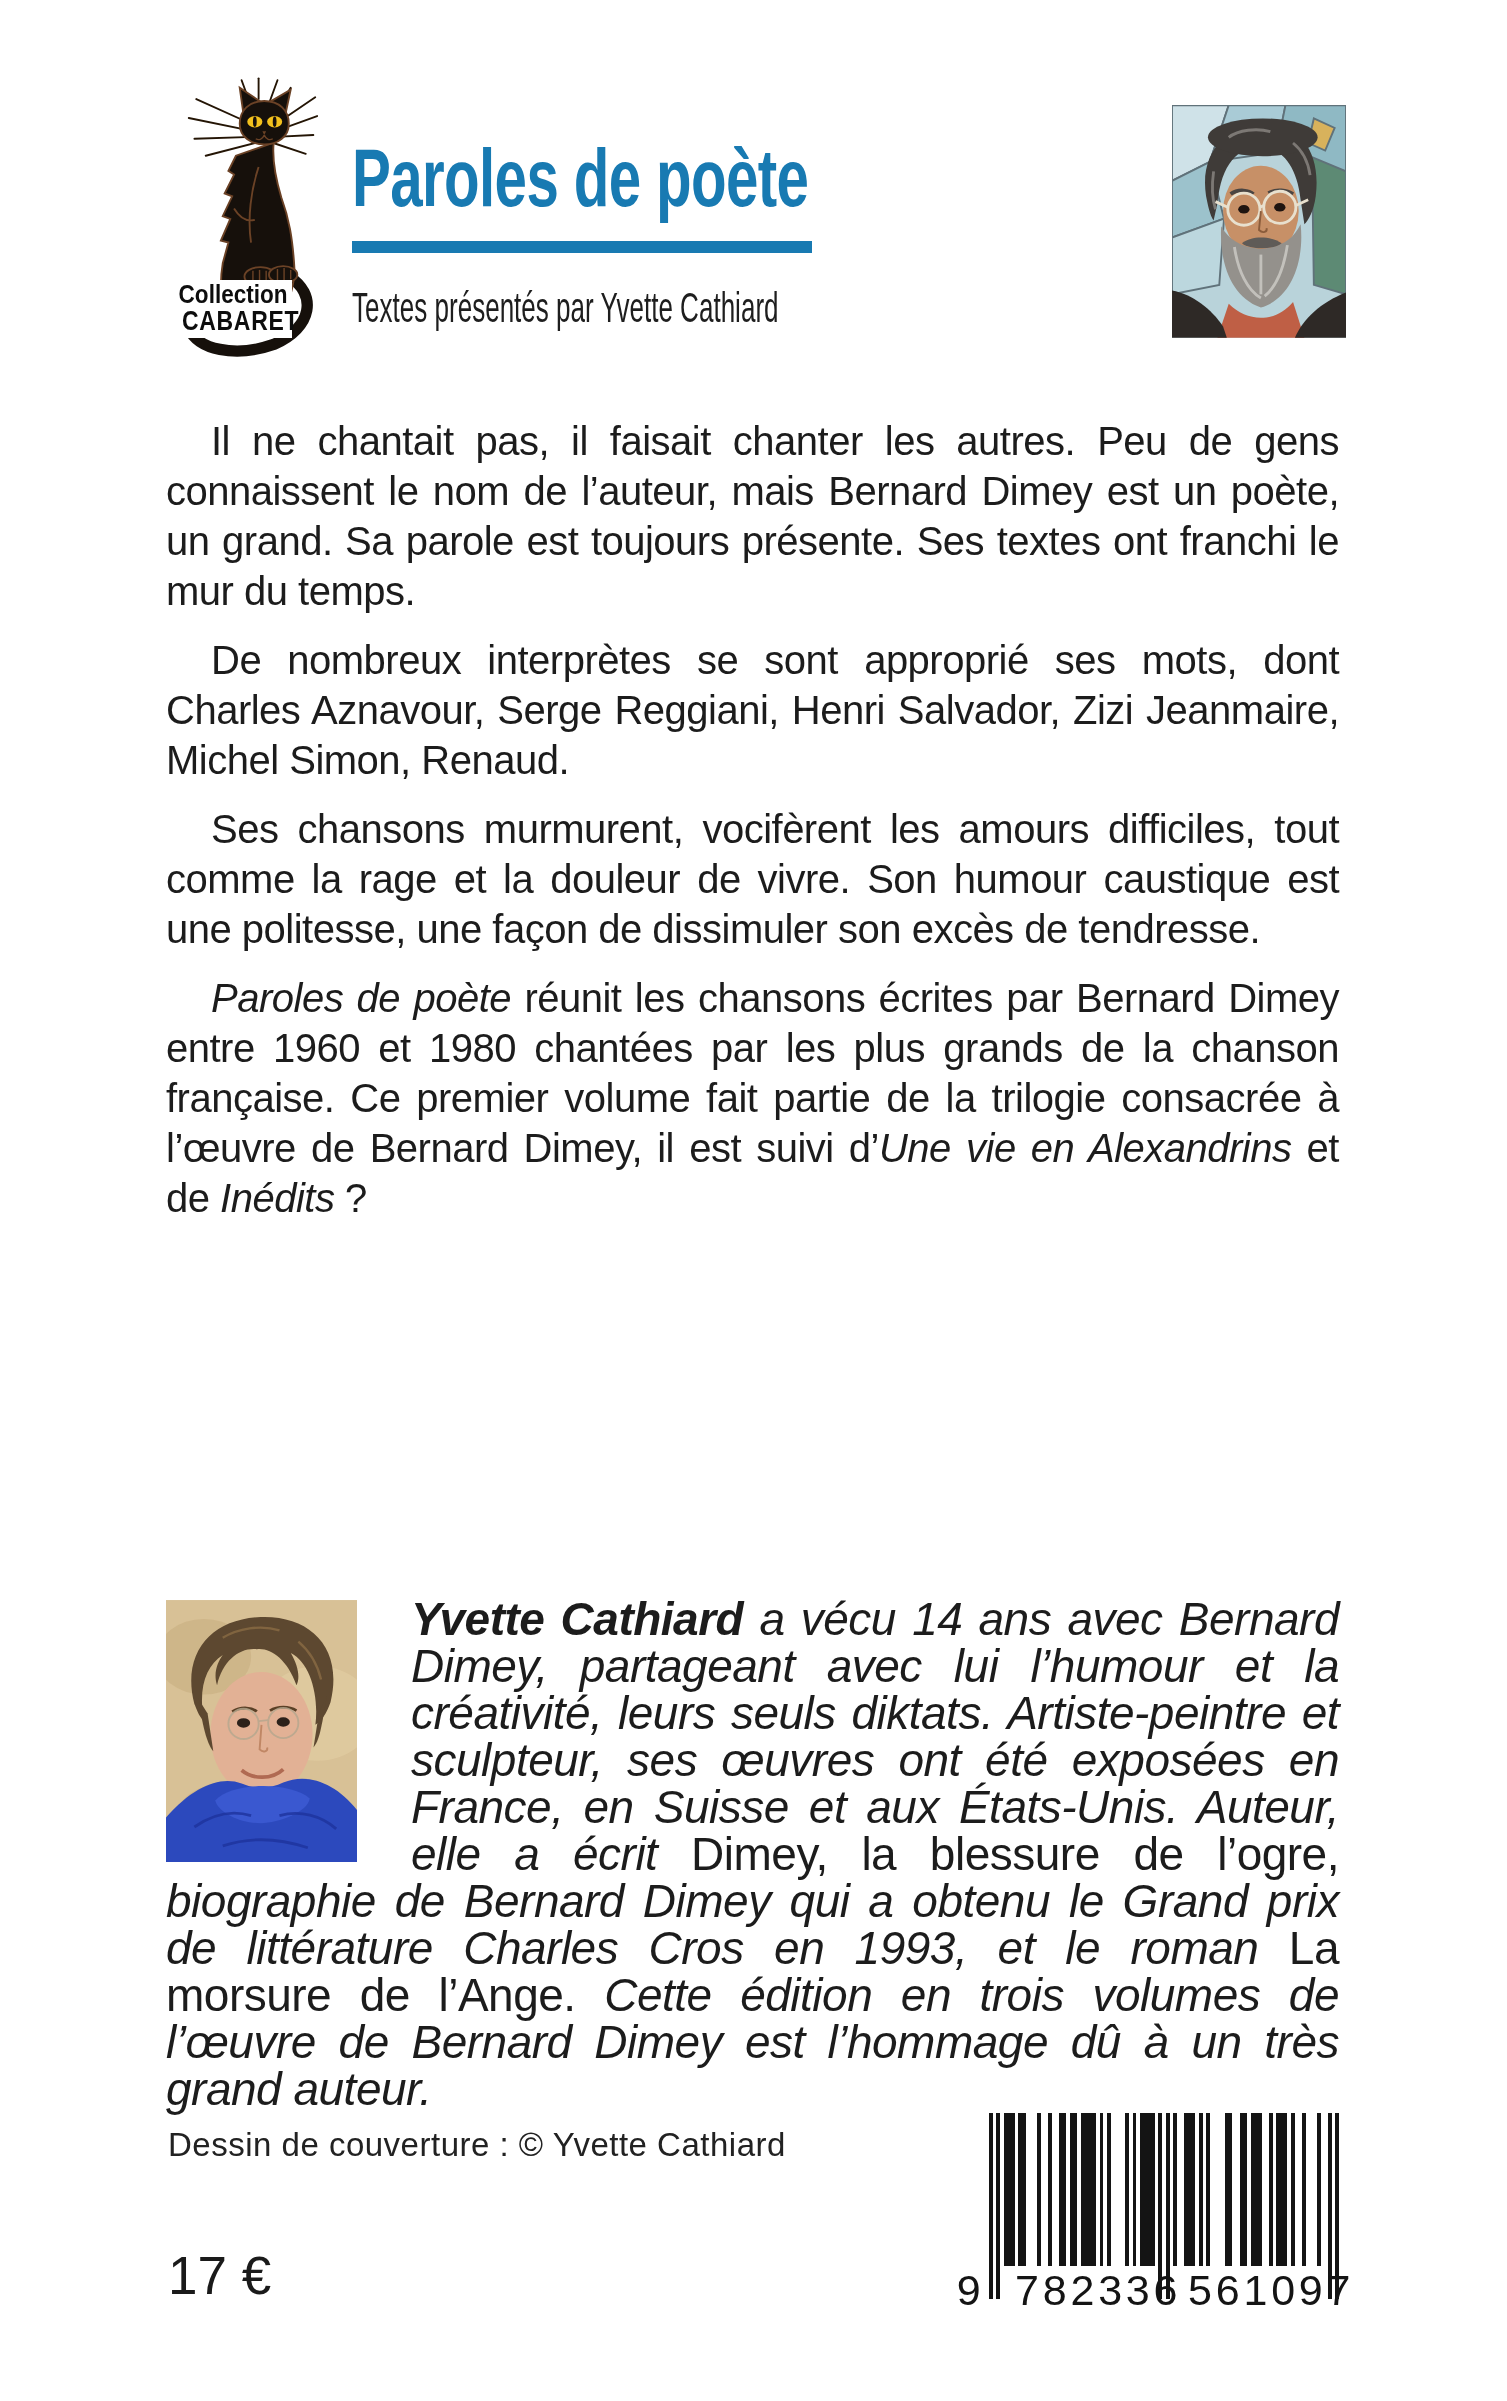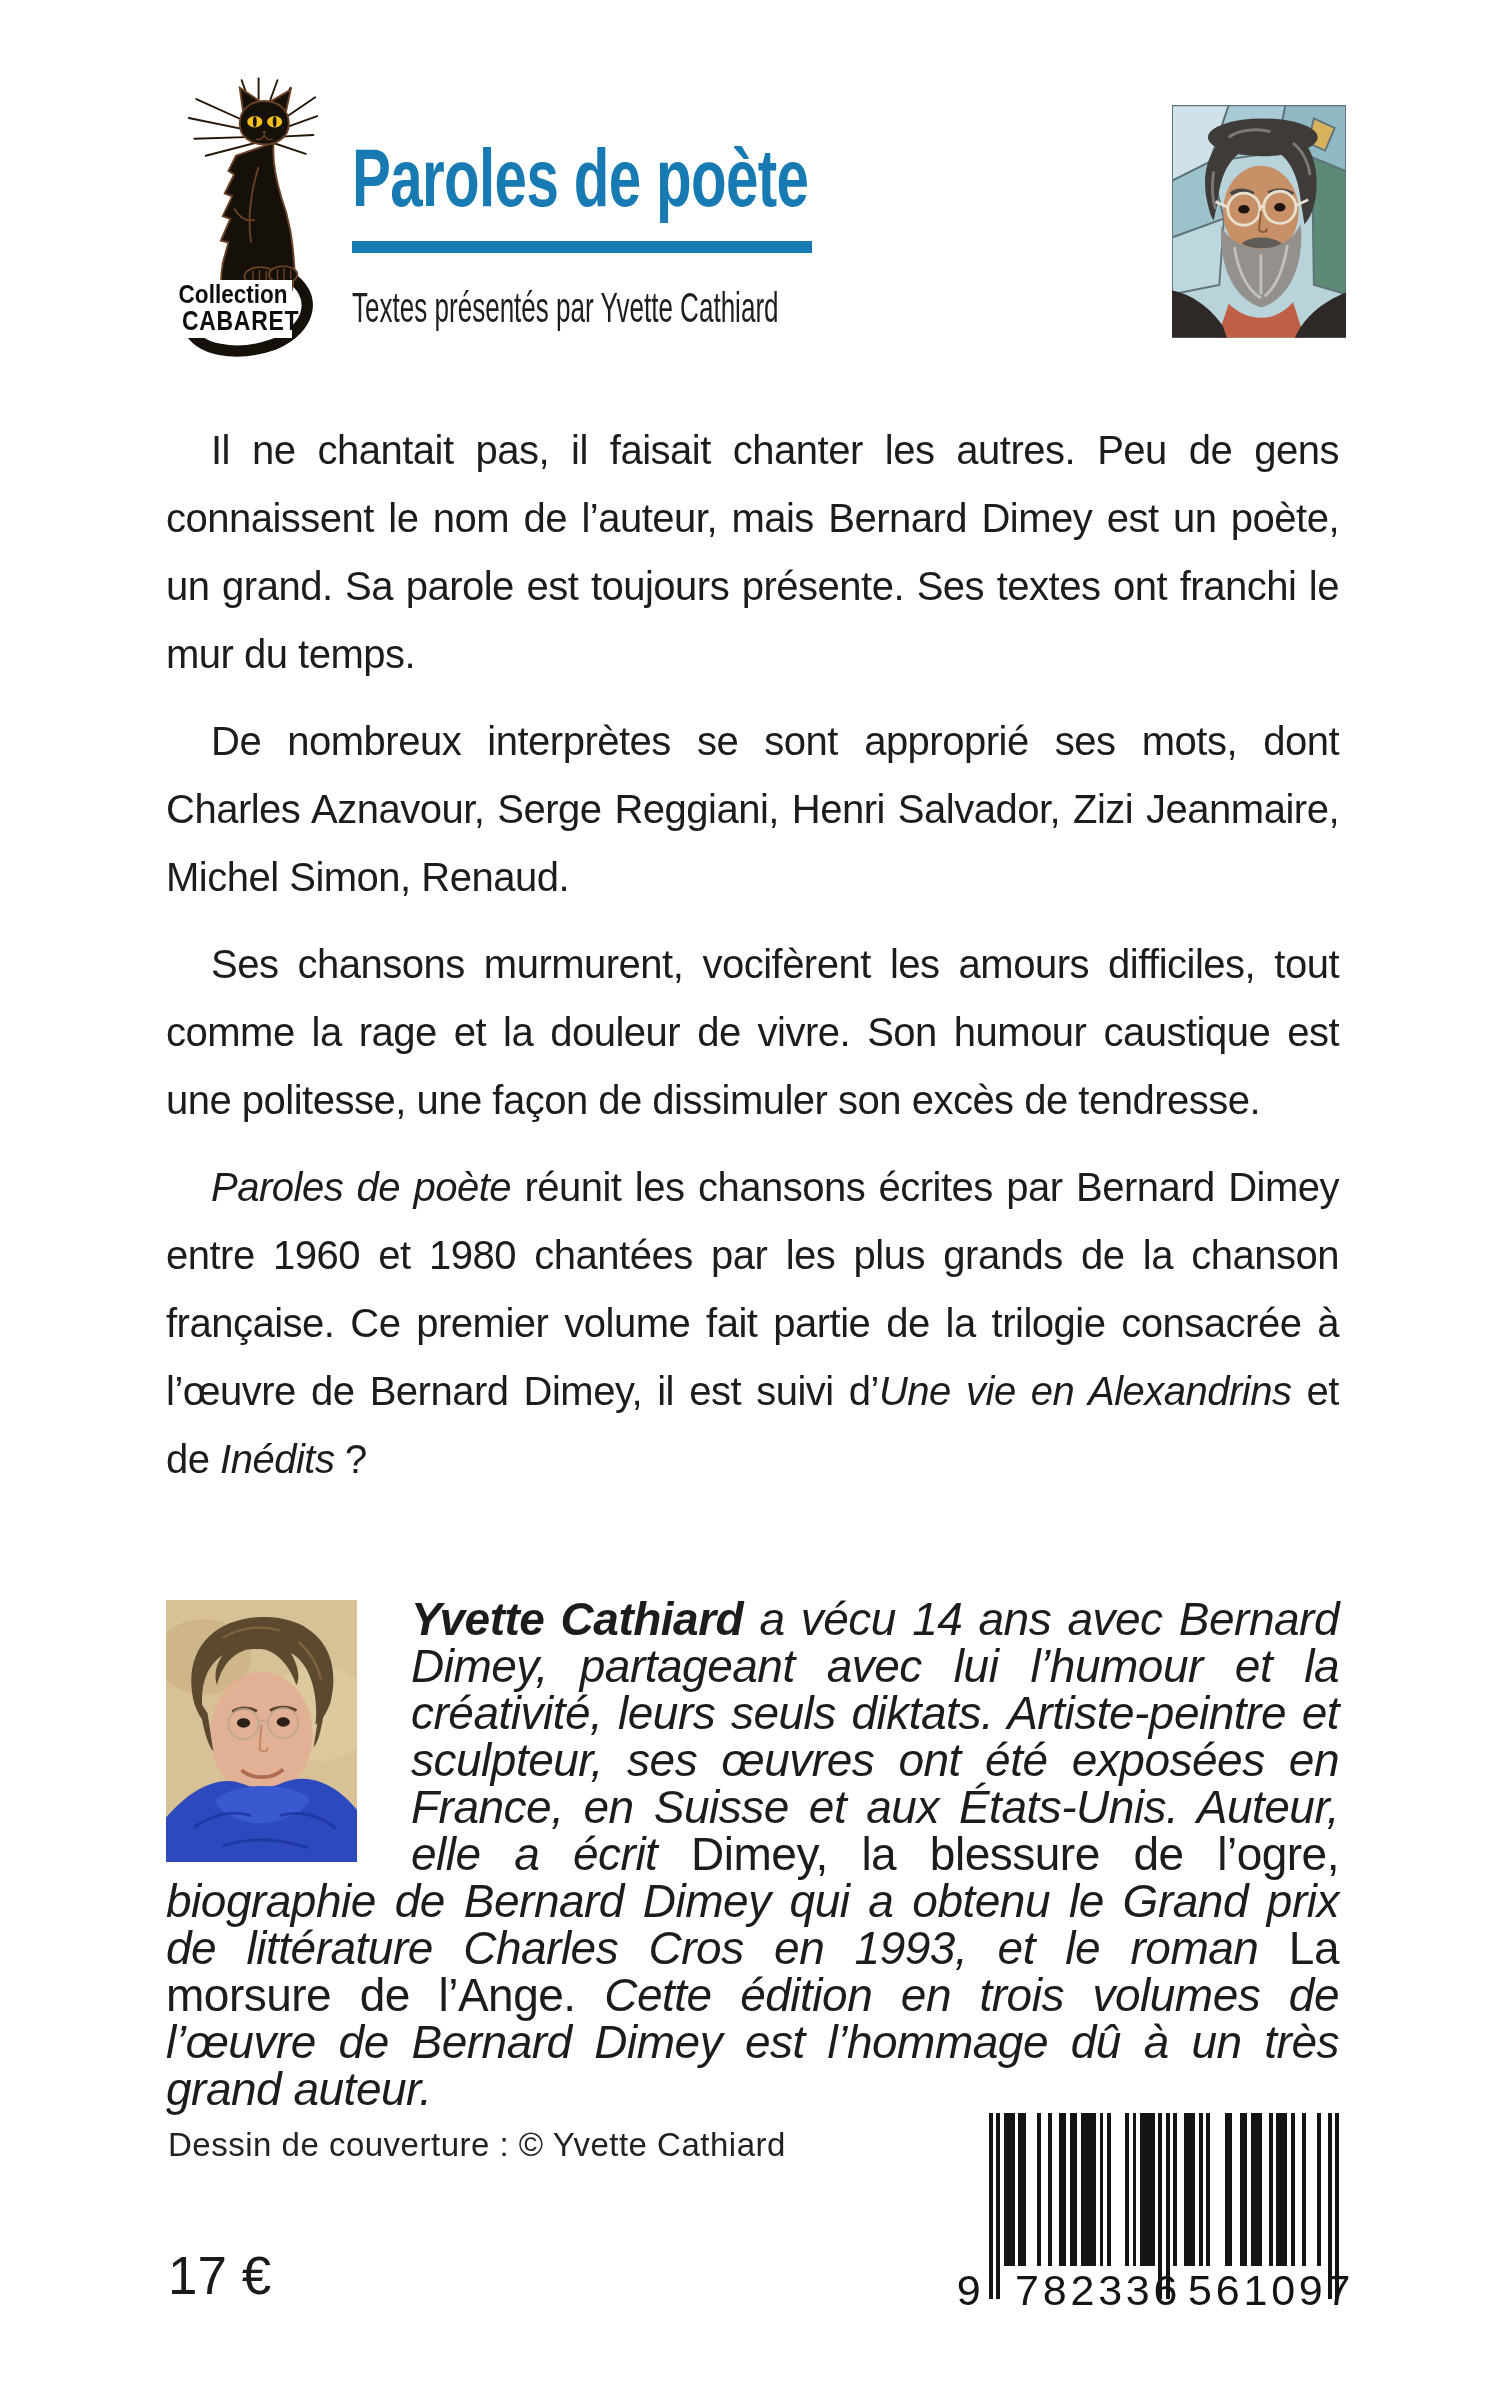--- a/index.html
+++ b/index.html
@@ -12,21 +12,21 @@
   .collection-box .l1{display:inline-block;font-weight:bold;font-size:26.5px;line-height:25.6px;transform:scaleX(.85);transform-origin:center top;white-space:nowrap;color:#0d0d0d;}
   .collection-box .l2{display:inline-block;font-weight:bold;font-size:28px;line-height:27.4px;letter-spacing:0.9px;transform:scaleX(.82);transform-origin:center top;white-space:nowrap;color:#0d0d0d;}
 
   .book-title{position:absolute;left:352px;top:132px;font-size:81px;font-weight:bold;color:#187ab2;white-space:nowrap;letter-spacing:-0.9px;transform:scaleX(.72);transform-origin:left top;}
   .title-rule{position:absolute;left:352px;top:241px;width:460px;height:12.3px;background:#187ab2;}
   .book-subtitle{position:absolute;left:352px;top:284px;font-size:42px;color:#1e1e1e;white-space:nowrap;transform:scaleX(.62);transform-origin:left top;}
 
   .dimey-photo{position:absolute;left:1172px;top:105px;width:174px;height:233px;}
 
   
-  .body-text{position:absolute;left:166px;top:416px;width:1173px;text-align:justify;font-size:40px;line-height:68px;letter-spacing:-0.5px;color:#1c1c1c;}
+  .body-text{position:absolute;left:166px;top:416px;width:1173px;text-align:justify;font-size:40px;line-height:50px;letter-spacing:-0.5px;color:#1c1c1c;}
   .body-text p{margin:0 0 19px 0;text-indent:45px;}
 
   
   .bio{position:absolute;left:166px;top:1596px;width:1173px;text-align:justify;font-size:46px;line-height:47px;letter-spacing:-0.5px;color:#1c1c1c;}
   .yvette-photo{float:left;width:191px;height:262px;margin:3.8px 54px 9.5px 0;}
 
   .seg-n{font-style:normal;}
   .seg-i{font-style:italic;}
   .seg-bi{font-style:italic;font-weight:bold;}
 

